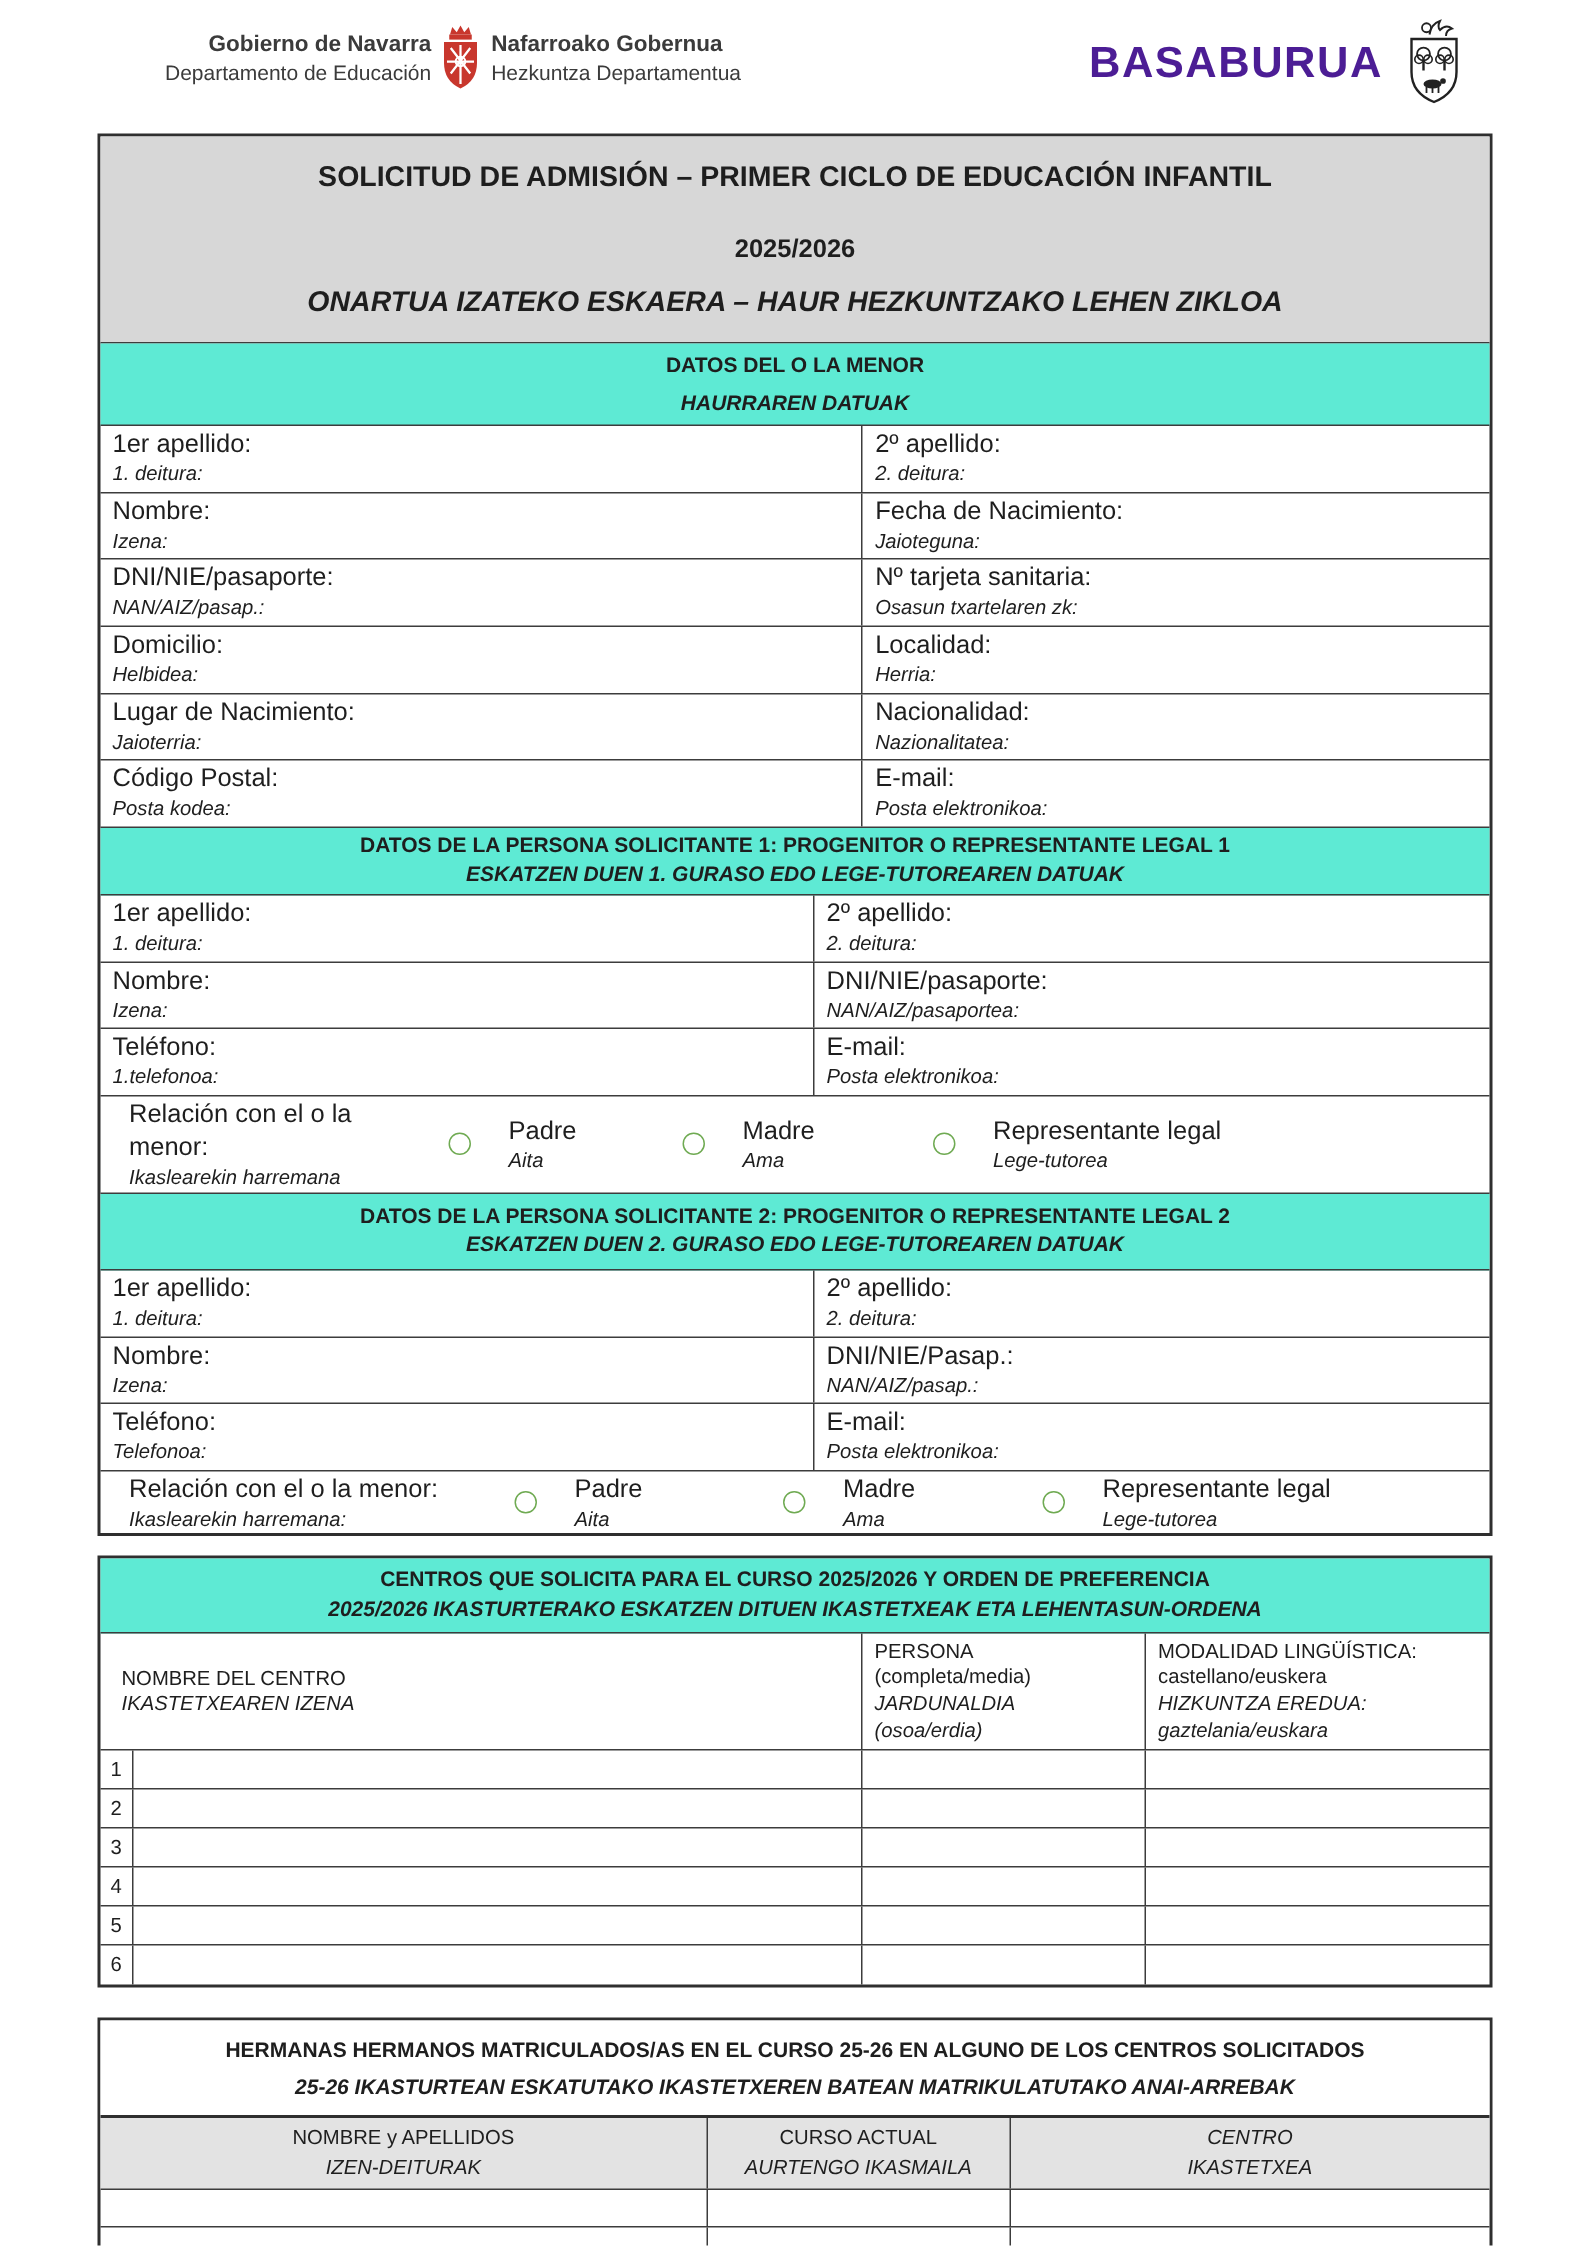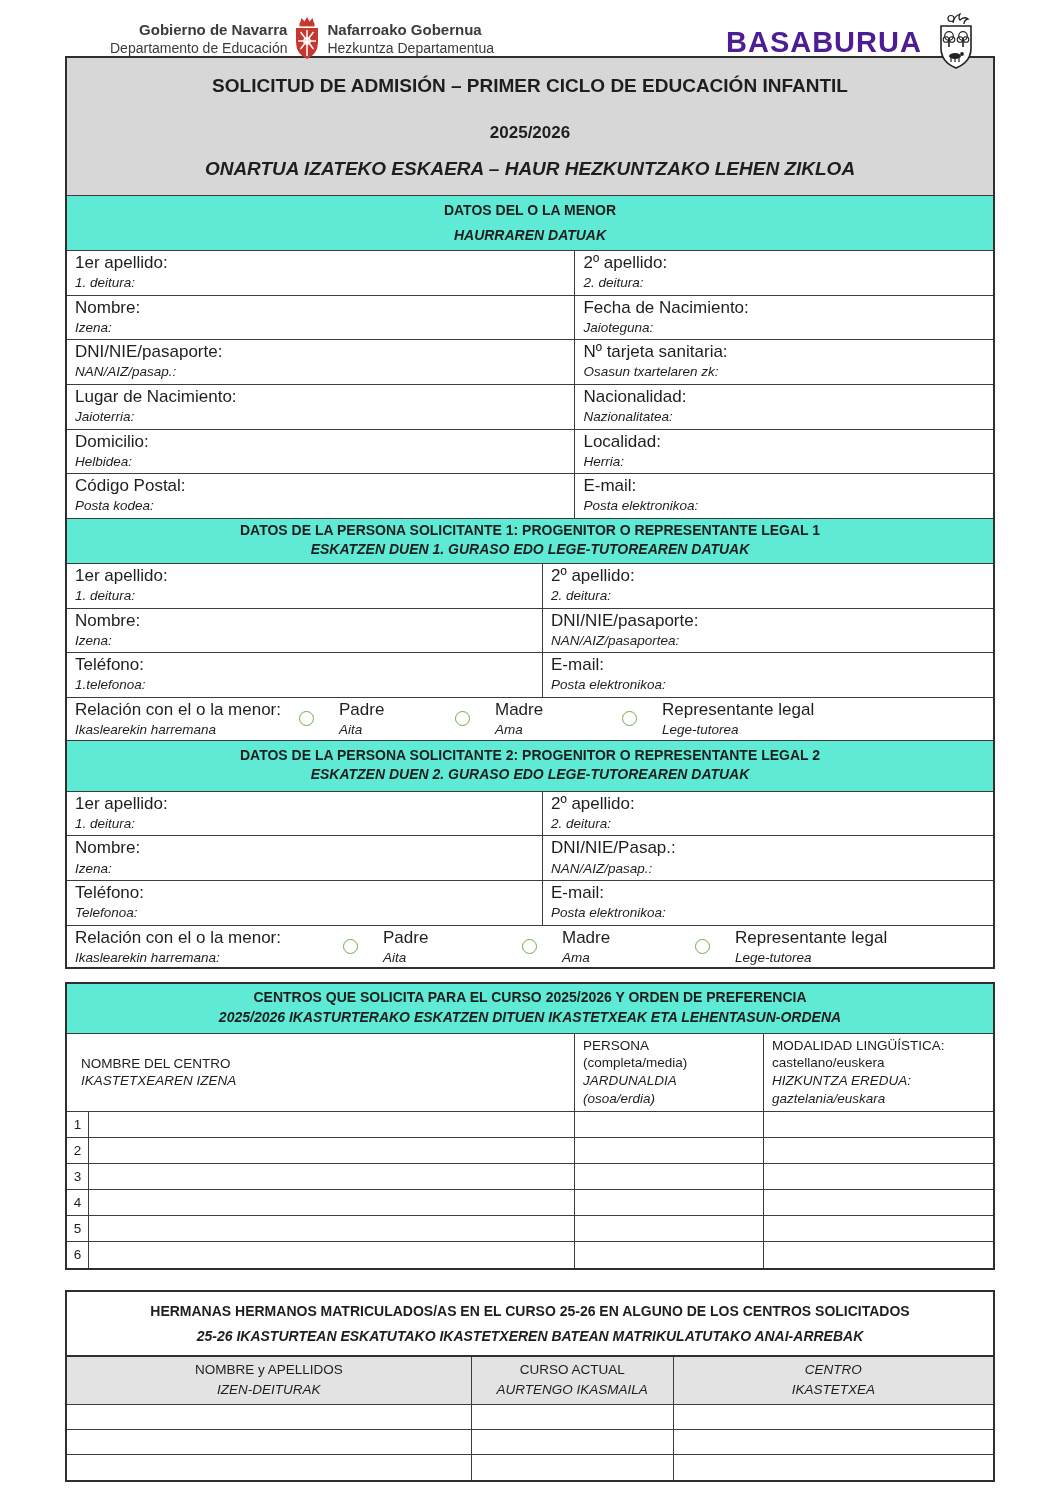--- a/index.html
+++ b/index.html
@@ -1,20 +1,20 @@
 <!DOCTYPE html>
 <html><head>
 <meta charset="utf-8">
 <style>
   * { margin:0; padding:0; box-sizing:border-box; }
   body { background:#ffffff; font-family:"Liberation Sans","DejaVu Sans",sans-serif; color:#1e1e1e; }
   .page { position:relative; width:1059px; height:1497px; background:#ffffff; overflow:hidden; }
 
   
-  .logos-row { position:relative; height:56px; }
+  .logos-row { position:relative; height:89px; }
   .gov-logo { position:absolute; left:110px; top:16px; display:flex; align-items:center; gap:7px; }
   .gov-col { display:flex; flex-direction:column; }
   .gov-col.left { align-items:flex-end; text-align:right; }
   .gov-col.right { align-items:flex-start; text-align:left; }
   .gov-b { font-weight:bold; font-size:15px; color:#3b3b3b; line-height:1.25; }
   .gov-r { font-size:14px; color:#3b3b3b; line-height:1.25; }
   .muni-logo { position:absolute; left:726px; top:12px; display:flex; align-items:center; gap:16px; }
   .muni-name { font-size:29px; color:#4c1d95; letter-spacing:1px; line-height:58px;font-weight:bold; }
 
   
@@ -33,21 +33,21 @@
   .frow { display:grid; border-bottom:1px solid #3c3c3c; min-height:36px; }
   .cols-menor { grid-template-columns:54.8% 45.2%; }
   .cols-app { grid-template-columns:51.3% 48.7%; }
   .fcell { padding:1px 8px 3px; }
   .fcell.rt { border-left:1px solid #3c3c3c; }
   .es { font-size:17px; line-height:1.3; }
   .eu { font-size:13.5px; line-height:1.3; font-style:italic; }
 
   .relation-row { display:flex; align-items:center; min-height:37px; border-bottom:1px solid #3c3c3c; }
   .relation-row.last { border-bottom:none; }
-  .rel-label { padding:1px 8px; }
+  .rel-label { padding:1px 19px; }
   .rel-label.a1 { width:232px; }
   .rel-label.a2 { width:276px; }
   .rel-opt { display:flex; align-items:center; gap:25px; }
   .rel-opt.w1 { width:156px; }
   .rel-opt.w2 { width:167px; }
   .radio { width:15px; height:15px; border:1.7px solid #6faa52; border-radius:50%; flex:0 0 auto; background:#fff; }
 
   
   .centers-table { margin-top:13px; }
   .ch-row { display:grid; grid-template-columns:507px 189px 230px; border-bottom:1px solid #3c3c3c; min-height:75px; }
@@ -158,36 +158,36 @@
           <div class="es">DNI/NIE/pasaporte:</div>
           <div class="eu">NAN/AIZ/pasap.:</div>
         </div>
         <div class="fcell rt">
           <div class="es">Nº tarjeta sanitaria:</div>
           <div class="eu">Osasun txartelaren zk:</div>
         </div>
       </div>
       <div class="frow cols-menor">
         <div class="fcell">
+          <div class="es">Domicilio:</div>
+          <div class="eu">Helbidea:</div>
+        </div>
+        <div class="fcell rt">
+          <div class="es">Localidad:</div>
+          <div class="eu">Herria:</div>
+        </div>
+      </div>
+      <div class="frow cols-menor">
+        <div class="fcell">
           <div class="es">Lugar de Nacimiento:</div>
           <div class="eu">Jaioterria:</div>
         </div>
         <div class="fcell rt">
           <div class="es">Nacionalidad:</div>
           <div class="eu">Nazionalitatea:</div>
-        </div>
-      </div>
-      <div class="frow cols-menor">
-        <div class="fcell">
-          <div class="es">Domicilio:</div>
-          <div class="eu">Helbidea:</div>
-        </div>
-        <div class="fcell rt">
-          <div class="es">Localidad:</div>
-          <div class="eu">Herria:</div>
         </div>
       </div>
       <div class="frow cols-menor">
         <div class="fcell">
           <div class="es">Código Postal:</div>
           <div class="eu">Posta kodea:</div>
         </div>
         <div class="fcell rt">
           <div class="es">E-mail:</div>
           <div class="eu">Posta elektronikoa:</div>

